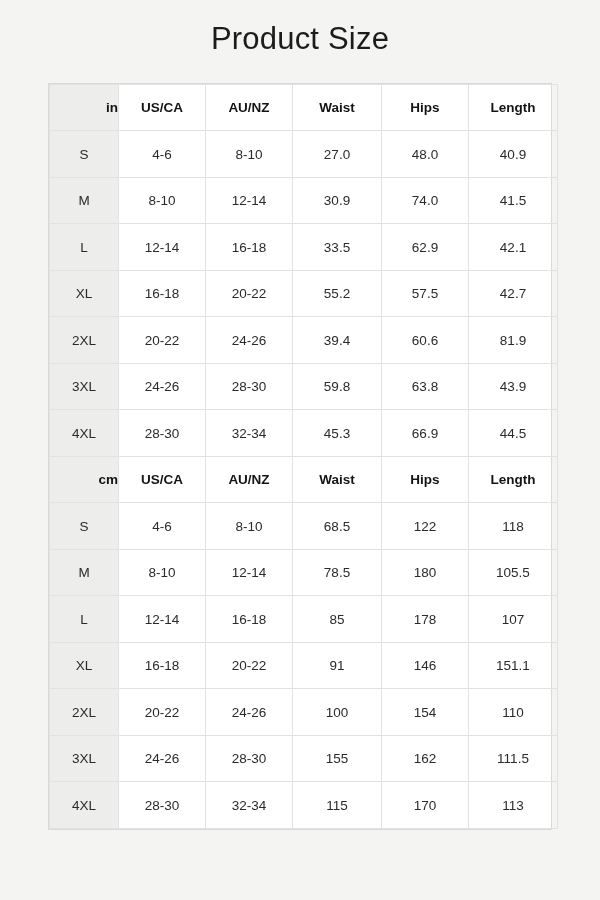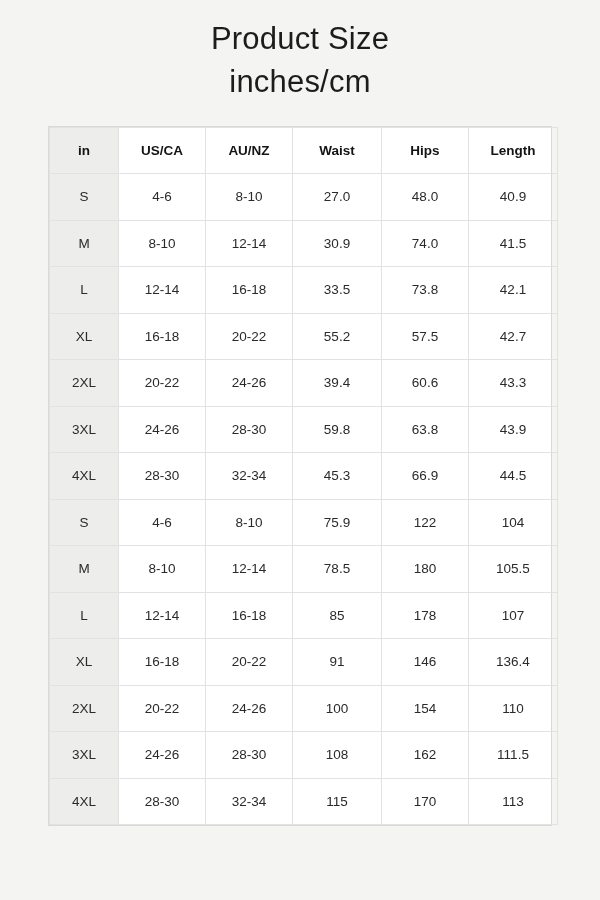--- a/index.html
+++ b/index.html
@@ -64,35 +64,35 @@
     font-size: 13px;
     color: #1b1b1b;
   }
   tr.header-row td {
     font-weight: 700;
     font-size: 13.5px;
     color: #141414;
   }
   tr.header-row td.col-unit {
     background: #ededeb;
+    text-align: right;
   }
   td.col-w1 { width: 86px; }
   td.col-w2 { width: 86px; }
   td.col-w3 { width: 88px; margin-left: 6px; }
   td.col-w4 { width: 86px; }
   td.col-w5 { width: 88px; margin-left: 36px; }
 </style>
 </head>
 <body>
 
 <div class="page">
 
   <h1 class="title">
     <span class="title-line">Product Size</span>
-    <span class="title-line">inches/cm</span>
   </h1>
 
   <div class="table-wrap">
     <table class="size-table">
       <tbody>
 
         <tr class="header-row">
           <td class="col-unit">in</td>
           <td class="col-w1">US/CA</td>
           <td class="col-w2">AU/NZ</td>
@@ -115,64 +115,72 @@
           <td>12-14</td>
           <td>30.9</td>
           <td>74.0</td>
           <td>41.5</td>
         </tr>
         <tr>
           <td class="col-unit">L</td>
           <td>12-14</td>
           <td>16-18</td>
           <td>33.5</td>
-          <td>73.8</td>
+          <td>62.9</td>
           <td>42.1</td>
         </tr>
         <tr>
           <td class="col-unit">XL</td>
           <td>16-18</td>
           <td>20-22</td>
           <td>55.2</td>
           <td>57.5</td>
           <td>42.7</td>
         </tr>
         <tr>
           <td class="col-unit">2XL</td>
           <td>20-22</td>
           <td>24-26</td>
           <td>39.4</td>
           <td>60.6</td>
-          <td>43.3</td>
+          <td>81.9</td>
         </tr>
         <tr>
           <td class="col-unit">3XL</td>
           <td>24-26</td>
           <td>28-30</td>
           <td>59.8</td>
           <td>63.8</td>
           <td>43.9</td>
         </tr>
         <tr>
           <td class="col-unit">4XL</td>
           <td>28-30</td>
           <td>32-34</td>
           <td>45.3</td>
           <td>66.9</td>
           <td>44.5</td>
         </tr>
 
+        <tr class="header-row">
+          <td class="col-unit">cm</td>
+          <td class="col-w1">US/CA</td>
+          <td class="col-w2">AU/NZ</td>
+          <td class="col-w3">Waist</td>
+          <td class="col-w4">Hips</td>
+          <td class="col-w5">Length</td>
+        </tr>
 
         <tr>
           <td class="col-unit">S</td>
           <td>4-6</td>
           <td>8-10</td>
-          <td>75.9</td>
+          <td>68.5</td>
           <td>122</td>
-          <td>104</td>
+          <td>118</td>
         </tr>
         <tr>
           <td class="col-unit">M</td>
           <td>8-10</td>
           <td>12-14</td>
           <td>78.5</td>
           <td>180</td>
           <td>105.5</td>
         </tr>
         <tr>
@@ -182,35 +190,35 @@
           <td>85</td>
           <td>178</td>
           <td>107</td>
         </tr>
         <tr>
           <td class="col-unit">XL</td>
           <td>16-18</td>
           <td>20-22</td>
           <td>91</td>
           <td>146</td>
-          <td>136.4</td>
+          <td>151.1</td>
         </tr>
         <tr>
           <td class="col-unit">2XL</td>
           <td>20-22</td>
           <td>24-26</td>
           <td>100</td>
           <td>154</td>
           <td>110</td>
         </tr>
         <tr>
           <td class="col-unit">3XL</td>
           <td>24-26</td>
           <td>28-30</td>
-          <td>108</td>
+          <td>155</td>
           <td>162</td>
           <td>111.5</td>
         </tr>
         <tr>
           <td class="col-unit">4XL</td>
           <td>28-30</td>
           <td>32-34</td>
           <td>115</td>
           <td>170</td>
           <td>113</td>

